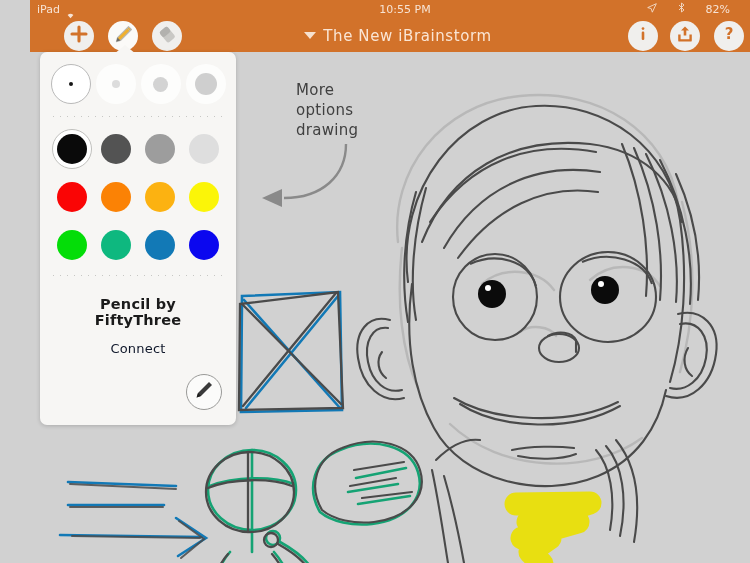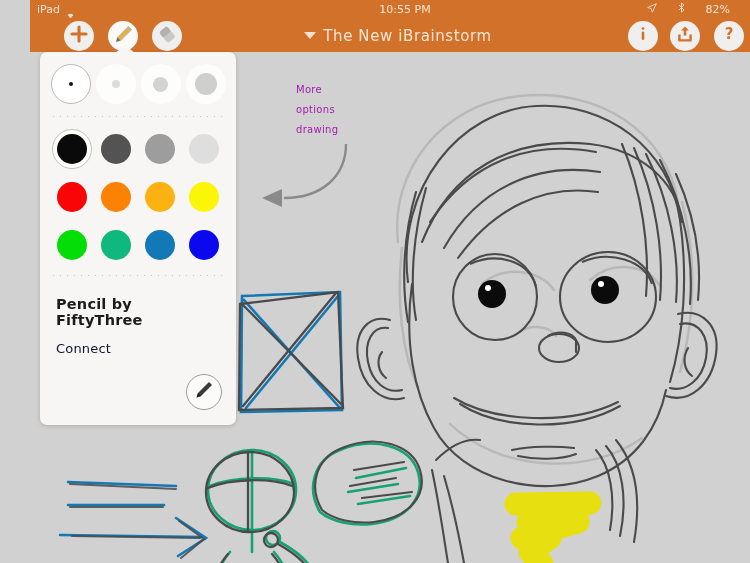--- a/index.html
+++ b/index.html
@@ -45,21 +45,21 @@
     border-top: 7px solid #f7e1cf; vertical-align: middle; position: relative; top: -1px;
   }
 
   
   .canvas { position: absolute; top: 52px; left: 0; width: 750px; height: 511px; background: #d1d1d1; }
   .canvas svg { position: absolute; top: 0; left: 0; }
 
   
   .annot {
     position: absolute; left: 266px; top: 80px;
-    color: #a21caf; font-size: 10px; line-height: 20px; letter-spacing: .3px;
+    color: #404040; font-size: 15px; line-height: 20px; letter-spacing: .3px;
   }
 
   
   .popover {
     position: absolute; left: 10px; top: 52px; width: 196px; height: 373px;
     background: #f7f6f4; border-radius: 7px;
     box-shadow: 0 1px 4px rgba(0,0,0,.18);
     overflow: hidden;
   }
   .pop-notch {
@@ -76,21 +76,21 @@
     height: 1px; margin: 2px 10px 6px 10px;
     background-image: radial-gradient(circle, #c7c7c4 0.8px, transparent 0.9px);
     background-size: 7px 1px; background-repeat: repeat-x;
   }
 
   .colors { display: grid; grid-template-columns: repeat(4, 1fr); row-gap: 8px; padding: 6px 10px 8px 10px; justify-items: center; }
   .swatch-wrap { width: 40px; height: 40px; display: flex; align-items: center; justify-content: center; border-radius: 50%; }
   .swatch-wrap.sel { border: 1px solid #c0c0bd; background: #fff; }
   .swatch { width: 30px; height: 30px; border-radius: 50%; }
 
-  .pop-text { padding: 14px 16px 0 16px; }
+  .pop-text { padding: 14px 16px 0 16px; text-align: center; }
   .pop-h1 { font-size: 14.5px; font-weight: bold; color: #1b1b1b; letter-spacing: .2px; }
   .pop-h2 { font-size: 13px; color: #0f172a; margin-top: 13px; letter-spacing: .2px; }
   .pop-body { font-size: 10.5px; color: #3a3a3a; line-height: 13px; margin-top: 4px; width: 105px; }
   .pop-link { font-size: 12px; color: #e07b26; margin-top: 11px; letter-spacing: .2px; }
   .connect-circle {
     position: absolute; right: 14px; top: 322px; width: 36px; height: 36px; border-radius: 50%;
     border: 1.4px solid #9a9a98; background: #fbfbfa;
     display: flex; align-items: center; justify-content: center;
   }
 </style>

